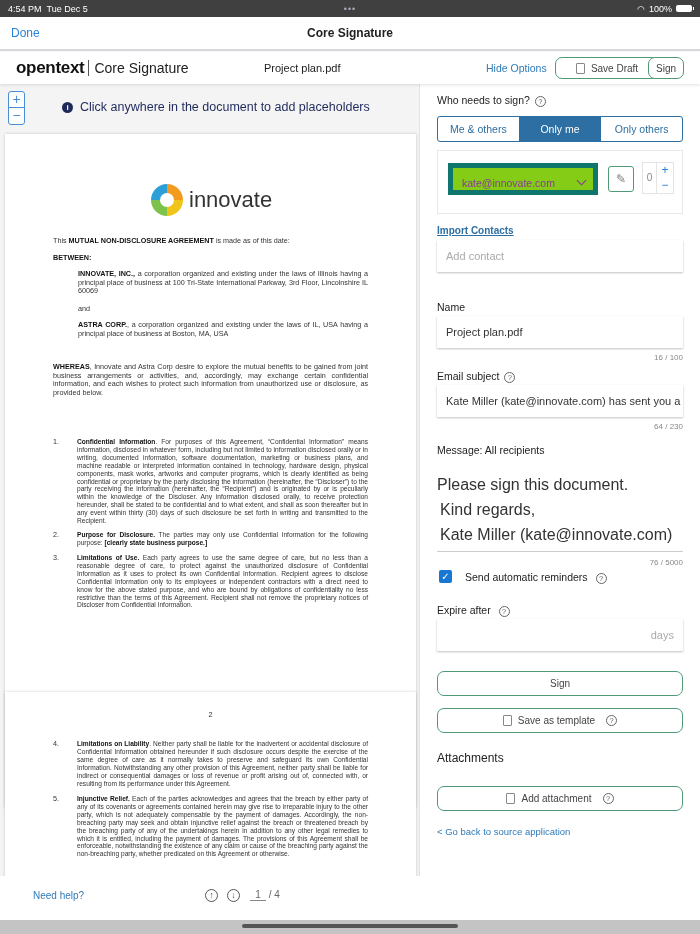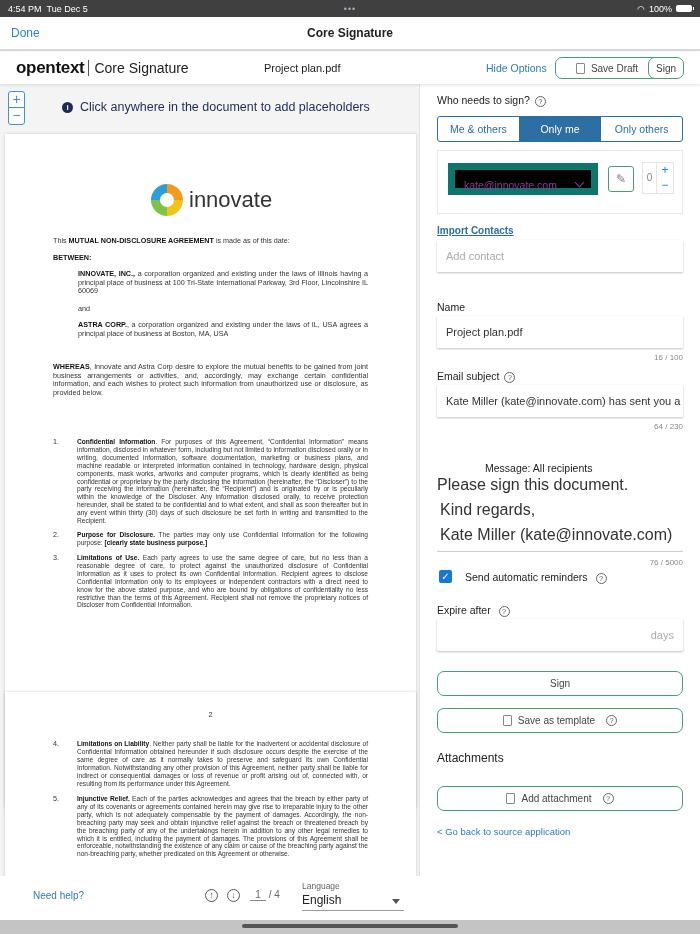--- a/index.html
+++ b/index.html
@@ -52,21 +52,21 @@
 .homebar{position:absolute;top:920px;left:0;width:700px;height:14px;background:#c4c4c4;}
 .homebar div{position:absolute;left:242px;top:4px;width:216px;height:4px;border-radius:2px;background:#555;}
 .side{position:absolute;top:84px;left:421px;width:279px;height:836px;background:#fff;}
 .lab{position:absolute;left:16px;font-size:10.5px;color:#222;}
 .q{display:inline-block;width:11px;height:11px;border:1px solid #666;border-radius:50%;font-size:7.5px;line-height:9px;text-align:center;color:#666;margin-left:5px;vertical-align:middle;}
 .seg{position:absolute;left:16px;top:32px;width:246px;height:26px;border:1px solid #2d6fa3;border-radius:3px;display:flex;overflow:hidden;}
 .seg div{flex:1;text-align:center;font-size:10.5px;line-height:24px;color:#2d6fa3;border-right:1px solid #2d6fa3;}
 .seg div:last-child{border-right:none;}
 .seg .active{background:#2d6fa3;color:#fff;}
 .signerbox{position:absolute;left:16px;top:66px;width:246px;height:64px;border:1px solid #e8e8e8;}
-.emailsel{position:absolute;left:10px;top:12px;width:150px;height:32px;background:#000000;border:7px solid #0f766e;font-size:10.5px;color:#8b3a98;padding-left:9px;line-height:30px;}
+.emailsel{position:absolute;left:10px;top:12px;width:150px;height:32px;background:#84cc16;border:5px solid #0f766e;font-size:10.5px;color:#8b3a98;padding-left:9px;line-height:30px;}
 .emailsel .chev{position:absolute;right:8px;top:9px;width:7px;height:7px;border-right:1px solid #8b3a98;border-bottom:1px solid #8b3a98;transform:rotate(45deg);}
 .penbtn{position:absolute;left:170px;top:15px;width:26px;height:26px;border:1px solid #4e9a76;border-radius:3px;display:flex;align-items:center;justify-content:center;color:#777;font-size:12px;}
 .stepper{position:absolute;left:204px;top:11px;width:32px;height:32px;border:1px solid #e4e4e4;display:flex;}
 .stepper .v{width:14px;font-size:10px;color:#888;text-align:center;line-height:30px;border-right:1px solid #e4e4e4;}
 .stepper .pm{flex:1;display:flex;flex-direction:column;}
 .stepper .pm div{flex:1;text-align:center;color:#2a82d8;font-size:12px;line-height:14px;}
 .import{position:absolute;left:16px;top:141px;font-size:10px;font-weight:bold;color:#2d6fa3;text-decoration:underline;}
 .field{position:absolute;left:16px;width:246px;height:32px;background:#fff;box-shadow:0 1px 2px rgba(0,0,0,.25);font-size:11px;padding-left:9px;line-height:32px;color:#333;white-space:nowrap;overflow:hidden;}
 .field.ph{color:#aaa;}
 .counter{position:absolute;right:17px;font-size:8px;color:#888;}
@@ -124,21 +124,21 @@
 
   <div class="page page1">
     <div class="brand">
       <span class="swirl"></span>
       <span class="word">innovate</span>
     </div>
     <div class="pg" style="left:48px;right:48px;top:103px;"><span>This </span><b>MUTUAL NON-DISCLOSURE AGREEMENT</b><span> is made as of this date:</span></div>
     <div class="pg" style="left:48px;top:120px;"><b>BETWEEN:</b></div>
     <div class="pg" style="left:73px;right:48px;top:136px;"><b>INNOVATE, INC.,</b><span> a corporation organized and existing under the laws of Illinois having a principal place of business at 100 Tri-State International Parkway, 3rd Floor, Lincolnshire IL 60069</span></div>
     <div class="pg" style="left:73px;top:171px;">and</div>
-    <div class="pg" style="left:73px;right:48px;top:187px;"><b>ASTRA CORP.</b><span>, a corporation organized and existing under the laws of IL, USA agrees a principal place of business at Boston, MA, USA</span></div>
+    <div class="pg" style="left:73px;right:48px;top:187px;"><b>ASTRA CORP.</b><span>, a corporation organized and existing under the laws of IL, USA having a principal place of business at Boston, MA, USA</span></div>
     <div class="pg" style="left:48px;right:48px;top:229px;"><b>WHEREAS</b><span>, Innovate and Astra Corp desire to explore the mutual benefits to be gained from joint business arrangements or activities, and, accordingly, may exchange certain confidential information, and each wishes to protect such information from unauthorized use or disclosure, as provided below.</span></div>
 
     <div class="pg num" style="top:304px;">1.</div>
     <div class="pg ind" style="top:304px;font-size:6.6px;line-height:7.9px;"><b>Confidential Information</b><span>.  For purposes of this Agreement, “Confidential Information” means information, disclosed in whatever form, including but not limited to information disclosed orally or in writing, documented information, software documentation, marketing or business plans, and machine readable or interpreted information contained in technology, hardware design, physical components, mask works, artworks and computer programs, which is clearly identified as being confidential or proprietary by the party disclosing the information (hereinafter, the “Discloser”) to the party receiving the information (hereinafter, the “Recipient”) and is originated by or is peculiarly within the knowledge of the Discloser.  Any information disclosed orally, to receive protection hereunder, shall be stated to be confidential and to what extent, and shall as soon thereafter but in any event within thirty (30) days of such disclosure be set forth in writing and transmitted to the Recipient.</span></div>
 
     <div class="pg num" style="top:397px;">2.</div>
     <div class="pg ind" style="top:397px;font-size:6.6px;line-height:7.9px;"><b>Purpose for Disclosure.</b><span>  The parties may only use Confidential Information for the following purpose: </span><b>[clearly state business purpose.]</b></div>
 
     <div class="pg num" style="top:420px;">3.</div>
     <div class="pg ind" style="top:420px;font-size:6.6px;line-height:7.9px;"><b>Limitations of Use.</b><span>  Each party agrees to use the same degree of care, but no less than a reasonable degree of care, to protect against the unauthorized disclosure of Confidential Information as it uses to protect its own Confidential Information.  Recipient agrees to disclose Confidential Information only to its employees or independent contractors with a direct need to know for the above stated purpose, and who are bound by obligations of confidentiality no less restrictive than the terms of this Agreement.  Recipient shall not remove the proprietary notices of Discloser from Confidential Information.</span></div>
@@ -151,24 +151,20 @@
     <div class="pg num" style="top:103px;">5.</div>
     <div class="pg ind" style="top:103px;font-size:6.6px;line-height:7.9px;"><b>Injunctive Relief.</b><span>  Each of the parties acknowledges and agrees that the breach by either party of any of its covenants or agreements contained herein may give rise to irreparable injury to the other party, which is not adequately compensable by the payment of damages.  Accordingly, the non-breaching party may seek and obtain injunctive relief against the breach or threatened breach by the breaching party of any of the undertakings herein in addition to any other legal remedies to which it is entitled, including the payment of damages.  The provisions of this Agreement shall be enforceable, notwithstanding the existence of any claim or cause of the breaching party against the non-breaching party, whether predicated on this Agreement or otherwise.</span></div>
   </div>
 </div>
 
 <div class="footer">
   <span class="needhelp">Need help?</span>
   <span class="circbtn" style="left:205px;">↑</span>
   <span class="circbtn" style="left:227px;">↓</span>
   <span class="pagenum"><span class="cur">1</span> <span>/ 4</span></span>
-  <div class="lang">
-    <div class="lbl">Language</div>
-    <div class="val"><span>English</span><span class="caret"></span></div>
-  </div>
 </div>
 
 <div class="side">
   <div class="lab" style="top:10px;"><span>Who needs to sign?</span><span class="q">?</span></div>
   <div class="seg">
     <div>Me &amp; others</div>
     <div class="active">Only me</div>
     <div>Only others</div>
   </div>
   <div class="signerbox">
@@ -188,21 +184,21 @@
   <div class="field ph" style="top:156px;">Add contact</div>
 
   <div class="lab" style="top:217px;">Name</div>
   <div class="field" style="top:232px;">Project plan.pdf</div>
   <div class="counter" style="top:269px;">16 / 100</div>
 
   <div class="lab" style="top:286px;"><span>Email subject</span><span class="q">?</span></div>
   <div class="field" style="top:301px;">Kate Miller (kate@innovate.com) has sent you a</div>
   <div class="counter" style="top:338px;">64 / 230</div>
 
-  <div class="lab" style="top:378px;margin-left:48px;">Message: All recipients</div>
+  <div class="lab" style="top:360px;">Message: All recipients</div>
   <div class="msg" style="top:392px;">Please sign this document.</div>
   <div class="msg" style="top:417px;left:19px;">Kind regards,</div>
   <div class="msg" style="top:442px;left:19px;">Kate Miller (kate@innovate.com)</div>
   <div class="msgline"></div>
   <div class="counter" style="top:474px;">76 / 5000</div>
 
   <div class="chk">✓</div>
   <div class="lab" style="top:487px;left:44px;"><span>Send automatic reminders</span><span class="q" style="margin-left:8px;">?</span></div>
 
   <div class="lab" style="top:520px;"><span>Expire after</span><span class="q" style="margin-left:8px;">?</span></div>

